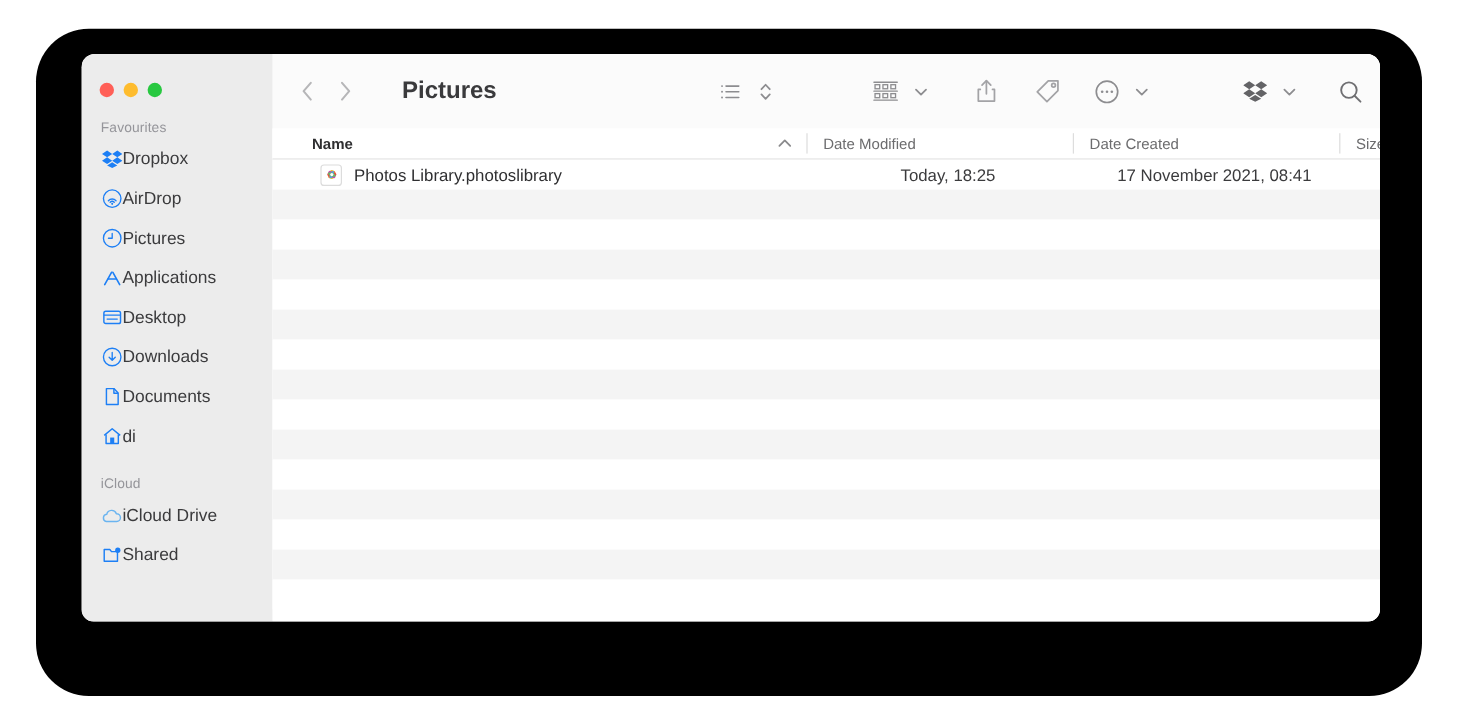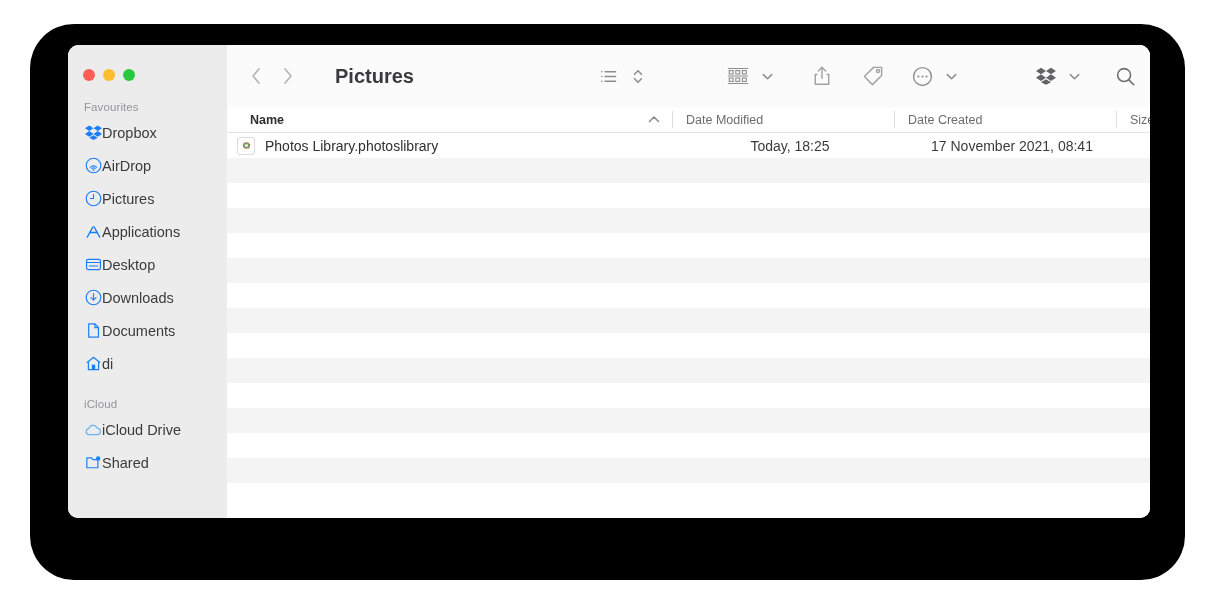--- a/index.html
+++ b/index.html
@@ -140,21 +140,21 @@
     position: relative;
     padding-left: 14px;
   }
   .col + .col::before {
     content: "";
     position: absolute;
     left: 0; top: 4px; bottom: 4px;
     width: 1px;
     background: #dddddd;
   }
-  .col-name  { flex: 0 0 445px; font-weight: bold; color: #2f2f31; padding-left: 23px; }
+  .col-name  { flex: 0 0 445px; font-weight: bold; color: #2f2f31; padding-left: 33px; }
   .col-dm    { flex: 0 0 222px; color: #6c6c6e; }
   .col-dc    { flex: 0 0 222px; color: #6c6c6e; }
   .col-size  { flex: 1 1 auto;  color: #6c6c6e; }
   .sort-arrow {
     position: absolute;
     right: 12px;
     color: #8a8a8c;
     display: flex;
     align-items: center;
   }
@@ -168,21 +168,21 @@
   .row {
     height: 25px;
     display: flex;
     align-items: center;
     font-size: 14px;
     color: #2f2f31;
   }
   .row.alt { background: #f4f4f4; }
   .row.plain { background: #ffffff; }
   .cell { height: 100%; display: flex; align-items: center; padding-left: 14px; }
-  .cell-name { flex: 0 0 445px; padding-left: 10px; gap: 10px; }
+  .cell-name { flex: 0 0 445px; padding-left: 40px; gap: 10px; }
   .cell-dm   { flex: 0 0 222px; justify-content: center; color: #3b3b3d; }
   .cell-dc   { flex: 0 0 222px; justify-content: center; color: #3b3b3d; }
   .cell-size { flex: 1 1 auto; }
   .file-icon {
     width: 18px; height: 18px;
     flex: 0 0 18px;
     border-radius: 3px;
     background: #ffffff;
     border: 1px solid #dcdcdc;
     position: relative;

